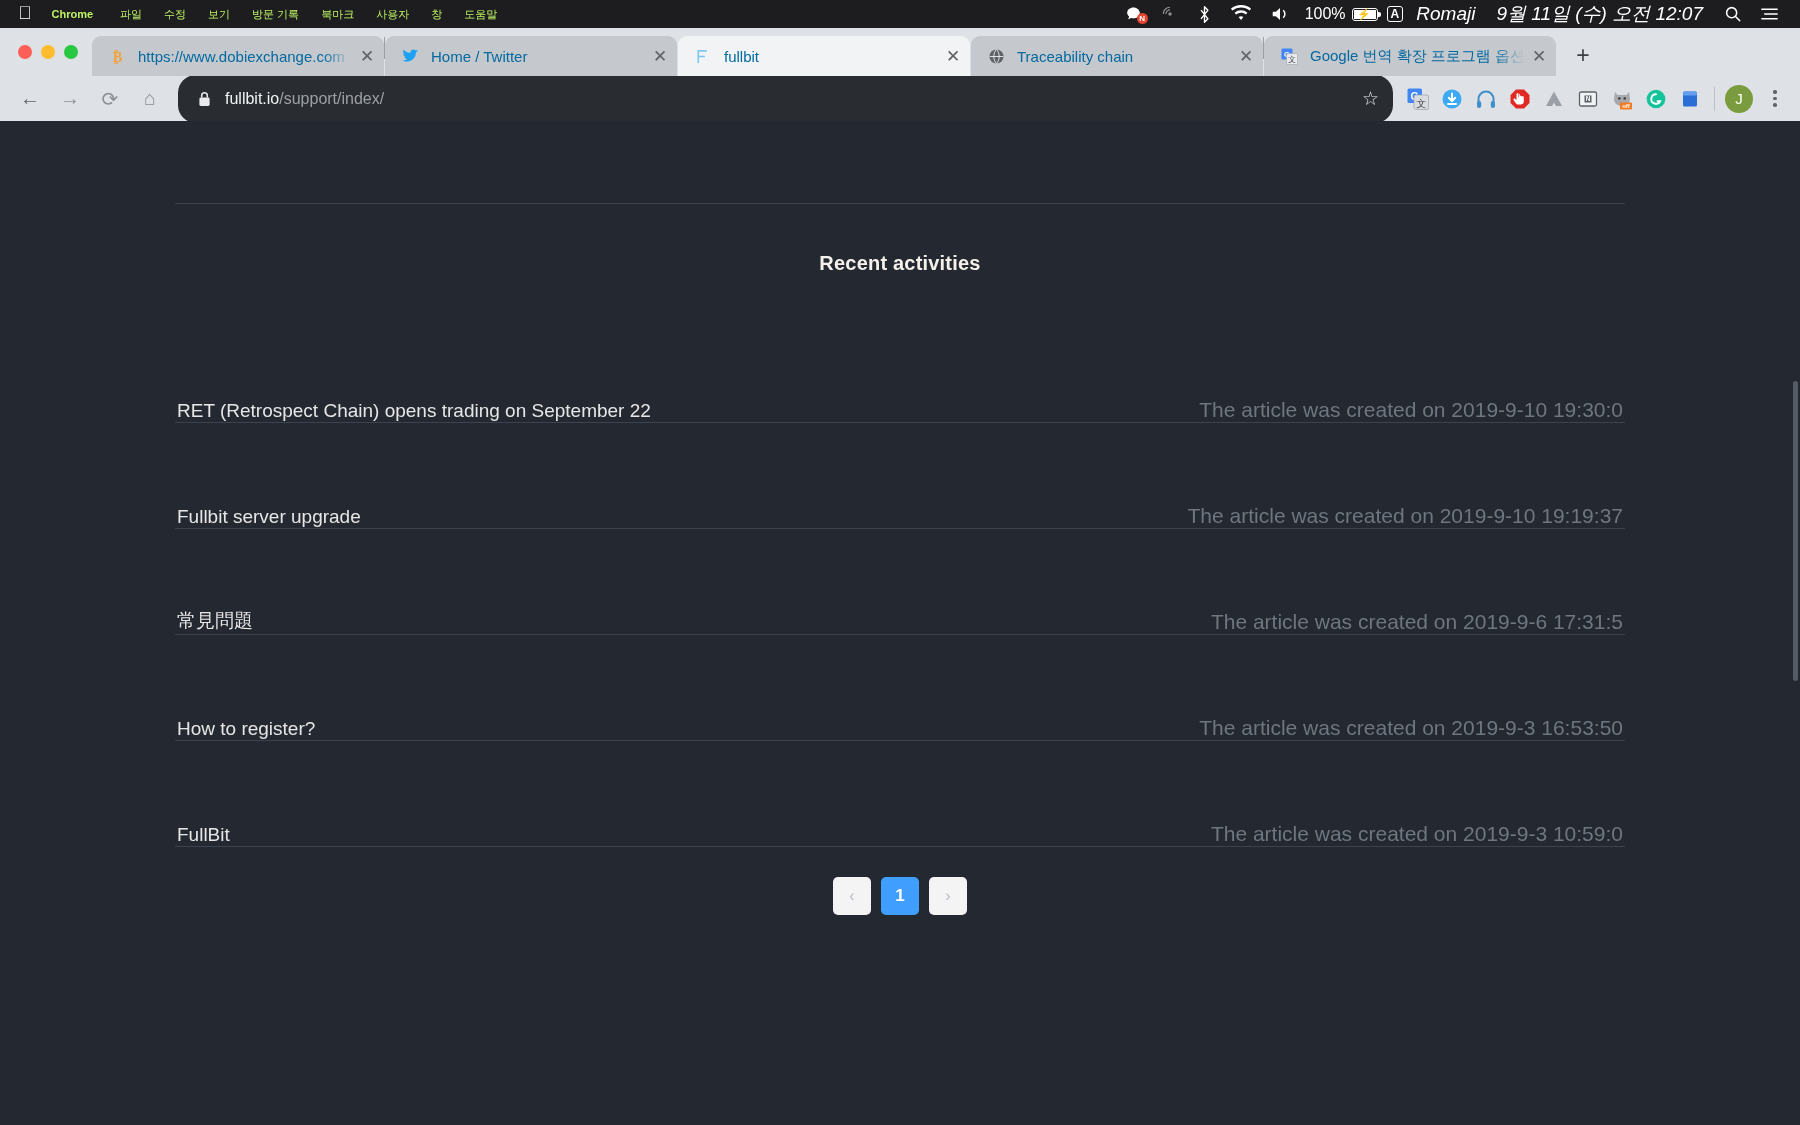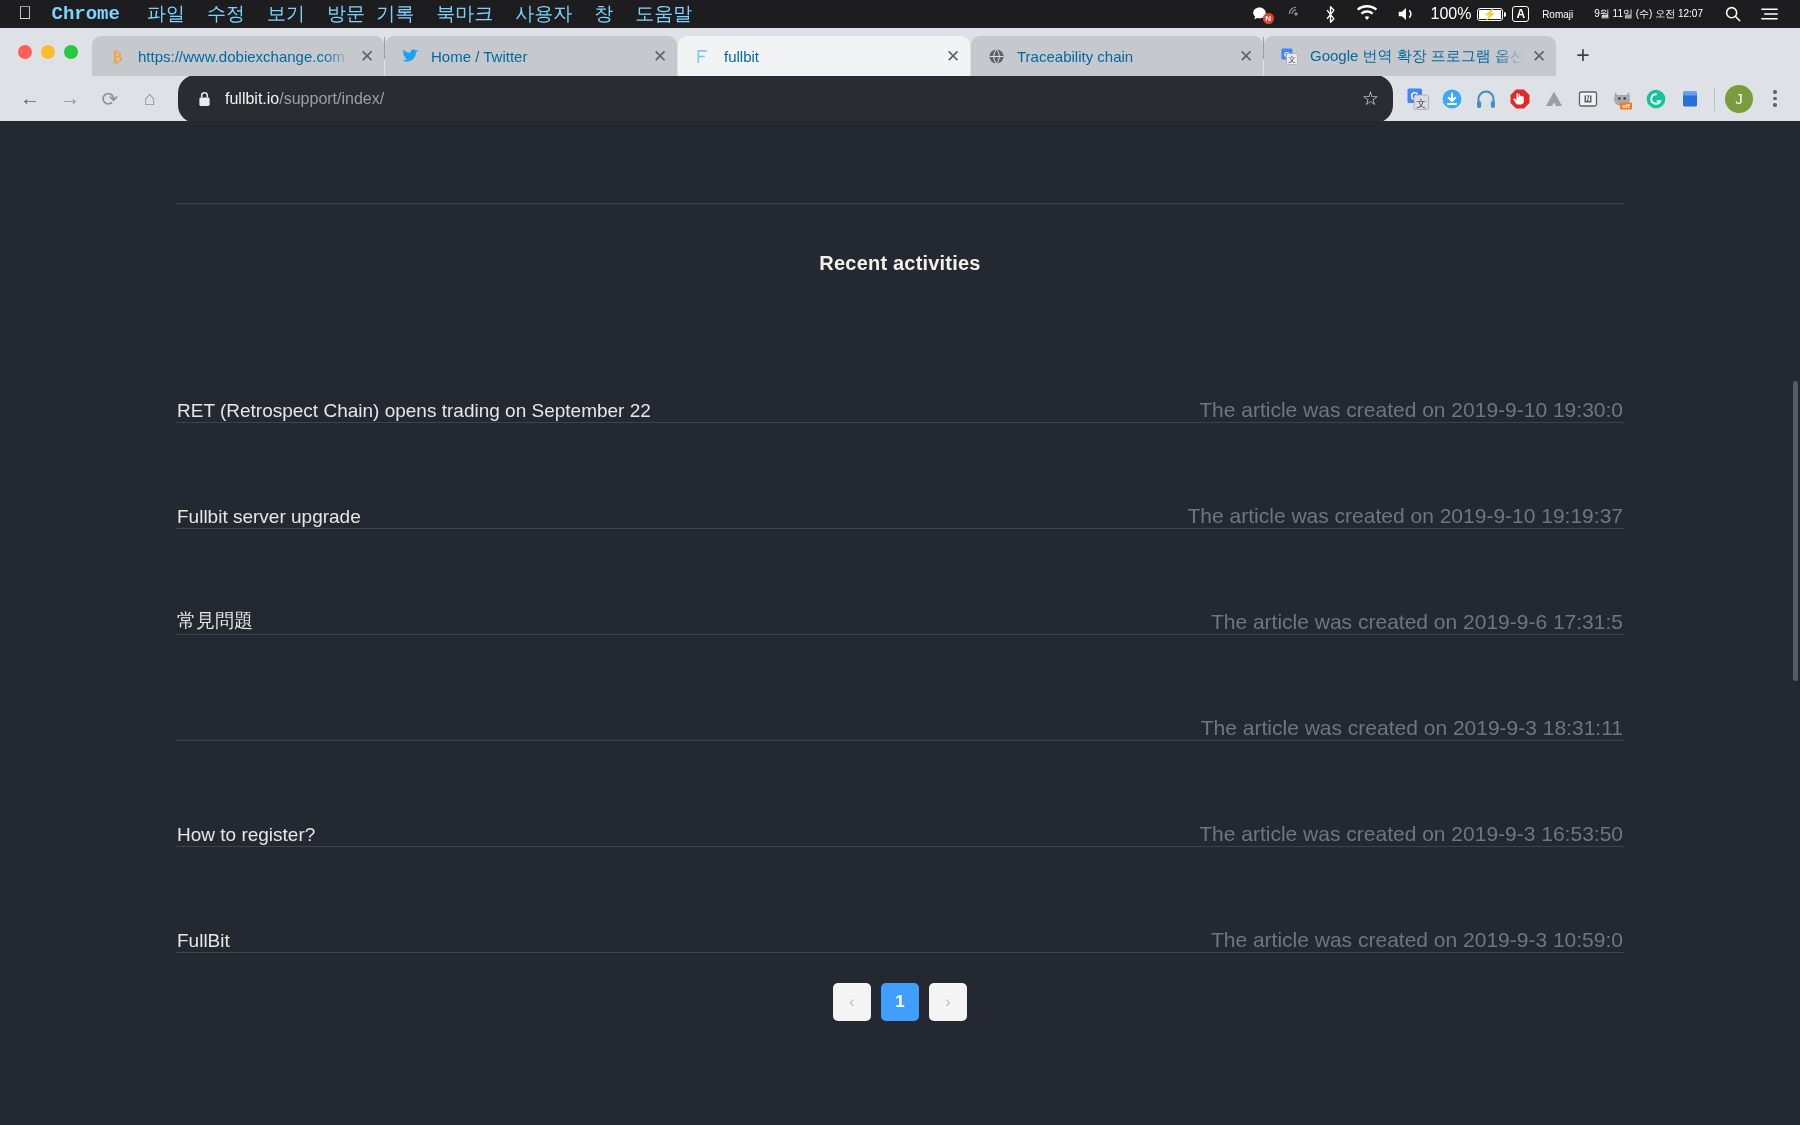--- a/index.html
+++ b/index.html
@@ -27,41 +27,40 @@
   .apple-logo {
     font-size: 18px;
     line-height: 1;
     margin-right: 20px;
     position: relative;
     top: -1px;
     color: #fff;
   }
   .menu-item {
     padding: 0 11px;
-    font-size: 19px;
-    color: #7dd3fc;
+    font-size: 11px;
+    color: #bef264;
     white-space: nowrap;
-    font-family: Liberation Mono, monospace;
   }
   .menu-item.app-name { font-weight: bold; padding-left: 0; padding-right: 16px; }
   .menubar-right {
     margin-left: auto;
     display: flex;
     align-items: center;
     gap: 0;
     font-size: 15px;
   }
   .status-icon {
     padding: 0 9px;
     display: flex;
     align-items: center;
     height: 28px;
     position: relative;
   }
-  .status-text { padding: 0 7px; white-space: nowrap; font-size: 10px; }
+  .status-text { padding: 0 7px; white-space: nowrap; font-size: 19px; font-style: italic; }
   .battery-pct { padding-right: 4px; padding-left: 6px; font-size: 16px; }
   .battery-shell {
     width: 26px; height: 13px;
     border: 1.6px solid #fff;
     border-radius: 3px;
     position: relative;
     display: inline-block;
   }
   .battery-shell::after {
     content:""; position:absolute; right:-4px; top:3.5px;
@@ -572,24 +571,20 @@
       </div>
       <div class="row">
         <span class="row-title">Fullbit server upgrade</span>
         <span class="row-date">The article was created on 2019-9-10 19:19:37</span>
       </div>
       <div class="row">
         <span class="row-title">常見問題</span>
         <span class="row-date">The article was created on 2019-9-6 17:31:5</span>
       </div>
       <div class="row">
-        <span class="row-title"></span>
-        <span class="row-date">The article was created on 2019-9-3 18:31:11</span>
-      </div>
-      <div class="row">
         <span class="row-title">How to register?</span>
         <span class="row-date">The article was created on 2019-9-3 16:53:50</span>
       </div>
       <div class="row">
         <span class="row-title">FullBit</span>
         <span class="row-date">The article was created on 2019-9-3 10:59:0</span>
       </div>
     </div>
 
     <div class="pagination">

